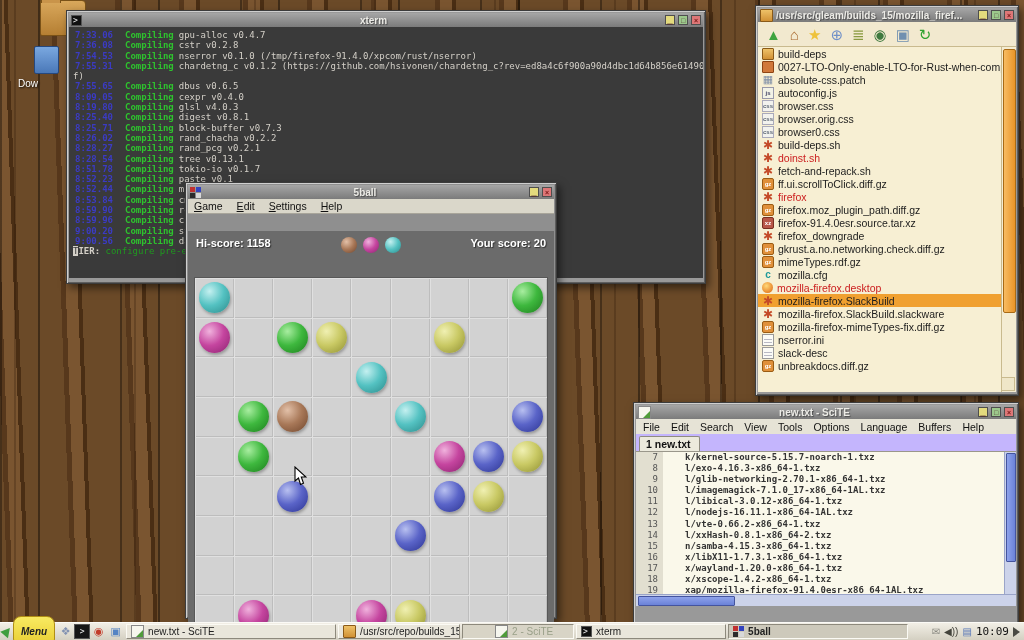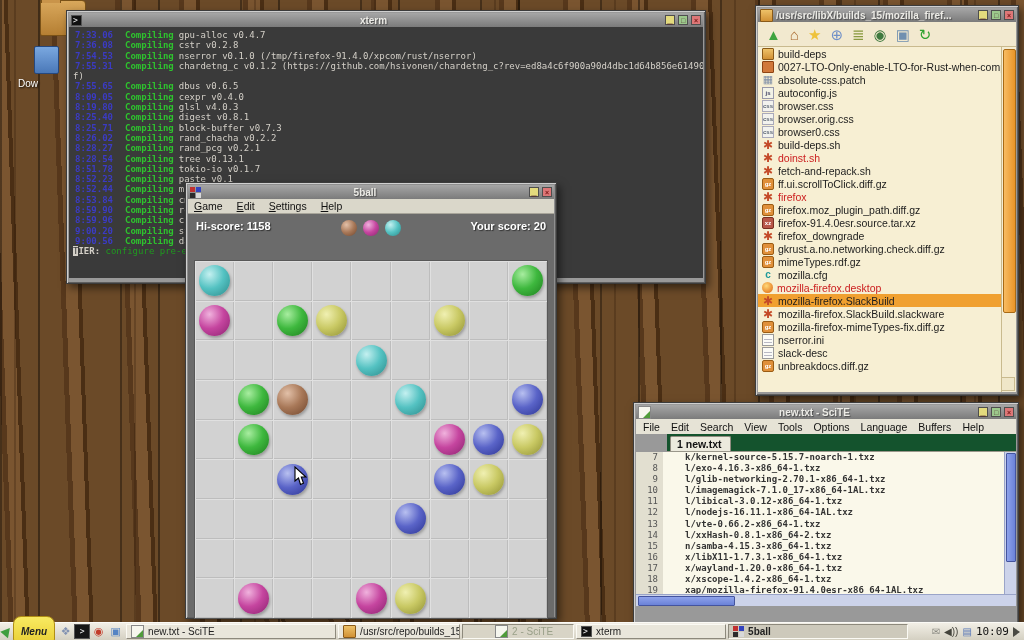--- a/index.html
+++ b/index.html
@@ -68,34 +68,34 @@
   .fi-archive{background:#d0783a;border:1px solid #8e4414;border-radius:1px;}
   .fi-patch{color:#8090a8;font-size:11px;}
   .fi-firefox{background:radial-gradient(circle at 40% 35%, #ffd97a, #e8862c 70%, #b85a10);border-radius:50%;width:11px;height:11px;}
   .fm-scroll{position:absolute;top:25px;right:0;width:14px;bottom:0;background:#f4ecd2;border-left:1px solid #c9ba8e;}
   .fm-thumb{position:absolute;left:1px;top:2px;width:11px;height:262px;background:linear-gradient(90deg,#f8bc62,#e89428);border:1px solid #a86a14;border-radius:2px;}
   .fm-corner{position:absolute;right:1px;bottom:1px;width:12px;height:12px;background:#efe6c8;border:1px solid #c9ba8e;}
   
   #game-win{left:185px;top:182px;width:366px;height:431px;z-index:20;background:#8f8f8f;}
   .menubar{height:14px;background:#dad7ca;display:flex;align-items:center;gap:14px;padding:0 6px;font-size:10.5px;color:#111;border-bottom:1px solid #a8a59a;}
   .menubar .u{text-decoration:underline;}
-  .game-body{background:#6b6b6b;height:calc(100% - 28px);}
+  .game-body{background:#6b6b6b;height:calc(100% - 28px);margin-top:17px;}
   .scorebar{height:40px;display:flex;align-items:flex-start;padding:6px 8px 0 8px;color:#fff;font-size:11px;font-weight:bold;text-shadow:1px 1px 1px #333;}
   .score-left{width:120px;}
   .score-right{width:120px;text-align:right;}
   .preview{flex:1;display:flex;justify-content:center;gap:6px;}
   .pball{width:16px;height:16px;border-radius:50%;}
   .board{position:relative;width:352px;height:357px;margin:0 auto;background:#d2d2d2;border:1px solid #585858;box-sizing:content-box;}
   .cellgrid{position:absolute;inset:0;display:grid;grid-template-columns:repeat(9,1fr);grid-template-rows:repeat(9,1fr);}
   .cell{box-shadow:inset 1px 1px 0 #e0e0e0, inset -1px -1px 0 #bdbdbd;}
   .ball{position:absolute;width:31px;height:31px;border-radius:50%;box-shadow:1px 2px 3px rgba(0,0,0,.28);}
   
   #scite-win{left:633px;top:402px;width:380px;height:218px;z-index:15;}
   .sc-menubar{height:15px;background:#e6e3d6;display:flex;align-items:center;gap:11px;padding:0 7px;font-size:10.5px;color:#111;}
-  .sc-tabbar{height:17px;background:#14532d;display:flex;align-items:flex-end;padding-left:3px;border-bottom:1px solid #9a978b;margin-left:31px;}
+  .sc-tabbar{height:17px;background:#c4b5fd;display:flex;align-items:flex-end;padding-left:3px;border-bottom:1px solid #9a978b;}
   .sc-tab{background:#eceadd;border:1px solid #8f8c80;border-bottom:none;padding:1px 8px 1px 6px;font-size:10.5px;font-weight:bold;color:#111;border-radius:2px 2px 0 0;}
   .sc-content{position:relative;height:calc(100% - 76px);background:#faf8ea;overflow:hidden;}
   .srow{display:flex;height:11.1px;font-family:"DejaVu Sans Mono",monospace;font-size:9px;line-height:11.1px;white-space:nowrap;}
   .snum{width:22px;flex:0 0 auto;background:#e2dfd0;color:#555;text-align:right;padding-right:5px;}
   .stxt{padding-left:22px;color:#333;font-weight:bold;}
   .sc-vscroll{position:absolute;top:0;right:0;width:11px;bottom:0;background:#ccd3ea;border-left:1px solid #9aa4c8;}
   .sc-vthumb{position:absolute;left:1px;top:1px;width:8px;height:75%;background:linear-gradient(90deg,#8ea2ea,#6a82d8);border:1px solid #44549e;border-radius:1px;}
   .sc-hscroll{height:11px;background:#ccd3ea;border-top:1px solid #9aa4c8;position:relative;}
   .sc-hthumb{position:absolute;left:2px;top:1px;width:95px;height:8px;background:linear-gradient(#8ea2ea,#6a82d8);border:1px solid #44549e;border-radius:1px;}
   
@@ -157,21 +157,21 @@
         <div class="tline"><span class="t-time">8:59.96</span><span class="t-label">Compiling</span><span class="t-text">crossbeam-</span></div>
         <div class="tline"><span class="t-time">9:00.20</span><span class="t-label">Compiling</span><span class="t-text">synstructu</span></div>
         <div class="tline"><span class="t-time">9:00.56</span><span class="t-label">Compiling</span><span class="t-text">darling_co</span></div>
         <div class="tline"><span class="t-cursor">T</span><span class="t-head">IER:</span><span class="t-rest"> configure pre-export export</span></div>
       </div>
   </div>
 
   <div class="window" id="fm-win">
     <div class="titlebar">
       <span class="appicon ic-folder"></span>
-      <span class="title left">/usr/src/libX/builds_15/mozilla_firef...</span>
+      <span class="title left">/usr/src/gleam/builds_15/mozilla_firef...</span>
       <span class="wbtn min">▁</span>
       <span class="wbtn max">□</span>
       <span class="wbtn close">×</span>
     </div>
     <div class="fm-body">
       <div class="fm-toolbar" id="fm-toolbar">
           <span class="fm-tool" style="color: rgb(63, 164, 63);">▲</span>
           <span class="fm-tool" style="color: rgb(168, 103, 44);">⌂</span>
           <span class="fm-tool" style="color: rgb(238, 194, 58);">★</span>
           <span class="fm-tool" style="color: rgb(112, 144, 200);">⊕</span>

